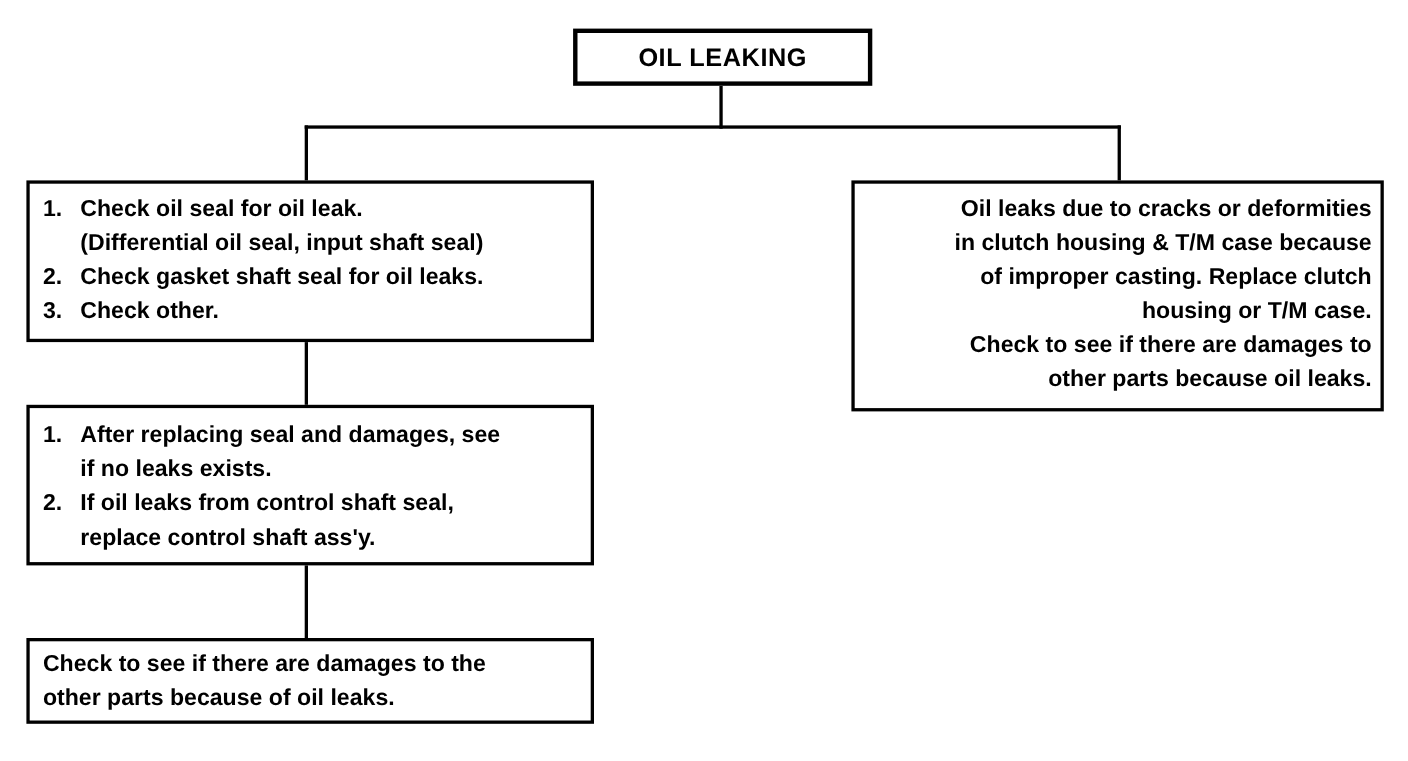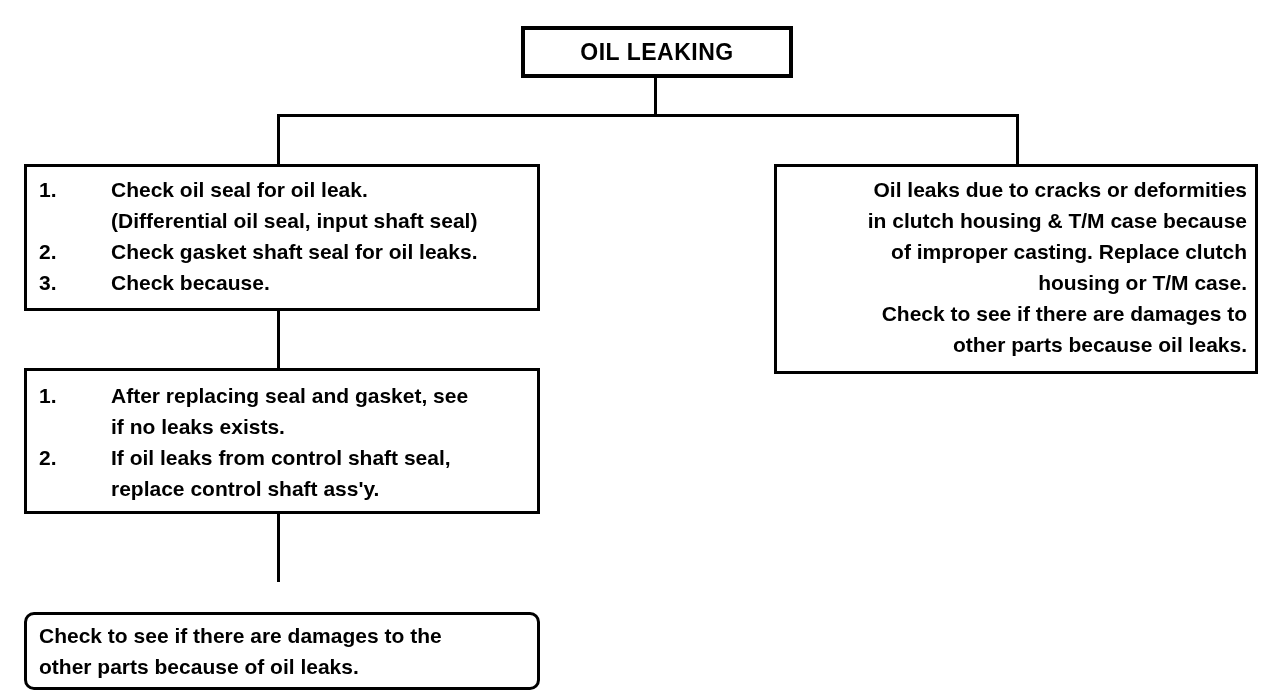--- a/index.html
+++ b/index.html
@@ -24,26 +24,26 @@
 
   .title-node {
     left: 521px; top: 26px; width: 272px; height: 52px;
     border-width: 4px;
     display: flex; align-items: center; justify-content: center;
     font-size: 23px; letter-spacing: 0.5px;
   }
 
   .node-check-seals   { left: 24px;  top: 164px; width: 516px; height: 147px; padding: 7px 10px 0 12px; }
   .node-verify-repair { left: 24px;  top: 368px; width: 516px; height: 146px; padding: 9px 10px 0 12px; }
-  .node-check-damages { left: 24px;  top: 612px; width: 516px; height: 78px;  padding: 5px 20px 0 12px; border-radius: 10px; }
+  .node-check-damages { left: 24px;  top: 580px; width: 516px; height: 78px;  padding: 5px 20px 0 12px; }
   .node-casting       { left: 774px; top: 164px; width: 484px; height: 210px; padding: 7px 8px 0 14px; text-align: right; }
 
   .item { display: flex; align-items: flex-start; }
   .item .num { width: 34px; flex: 0 0 34px; }
-  .item .txt { flex: 1; white-space: pre-line; margin-left: 38px; }
+  .item .txt { flex: 1; white-space: pre-line; }
 
   .para { white-space: pre-line; }
 
   .line { position: absolute; background: #000; }
   .v { width: 3px; }
   .h { height: 3px; }
 
   .line-title-drop { left: 654px; top: 78px;  height: 39px; }
   .line-branch     { left: 277px; top: 114px; width: 742px; }
   .line-left-drop  { left: 277px; top: 114px; height: 52px; }
@@ -72,28 +72,28 @@
       <span class="num">1.</span>
       <span class="txt">Check oil seal for oil leak.
 (Differential oil seal, input shaft seal)</span>
     </div>
     <div class="item">
       <span class="num">2.</span>
       <span class="txt">Check gasket shaft seal for oil leaks.</span>
     </div>
     <div class="item">
       <span class="num">3.</span>
-      <span class="txt">Check because.</span>
+      <span class="txt">Check other.</span>
     </div>
   </div>
 
   <div class="node node-verify-repair">
     <div class="item">
       <span class="num">1.</span>
-      <span class="txt">After replacing seal and gasket, see
+      <span class="txt">After replacing seal and damages, see
 if no leaks exists.</span>
     </div>
     <div class="item">
       <span class="num">2.</span>
       <span class="txt">If oil leaks from control shaft seal,
 replace control shaft ass'y.</span>
     </div>
   </div>
 
   <div class="node node-check-damages">

